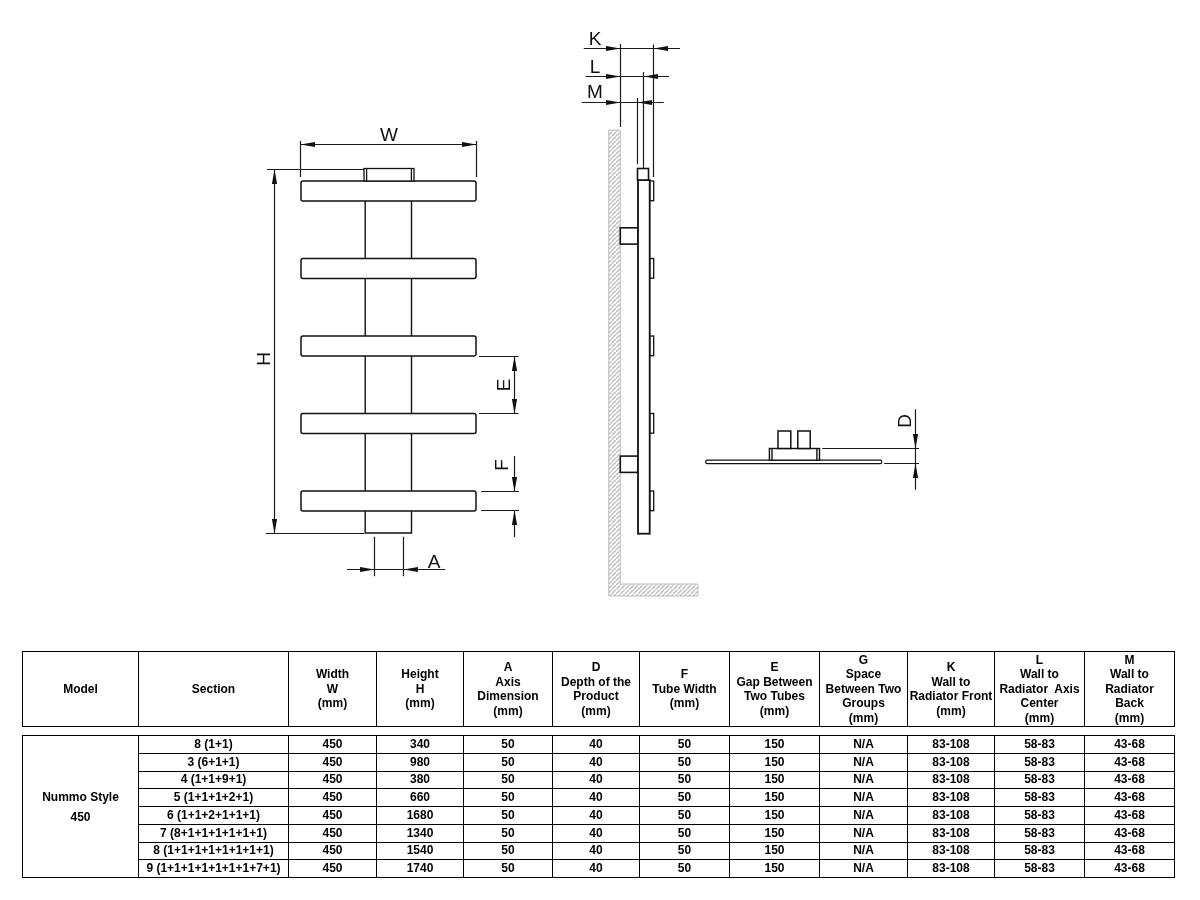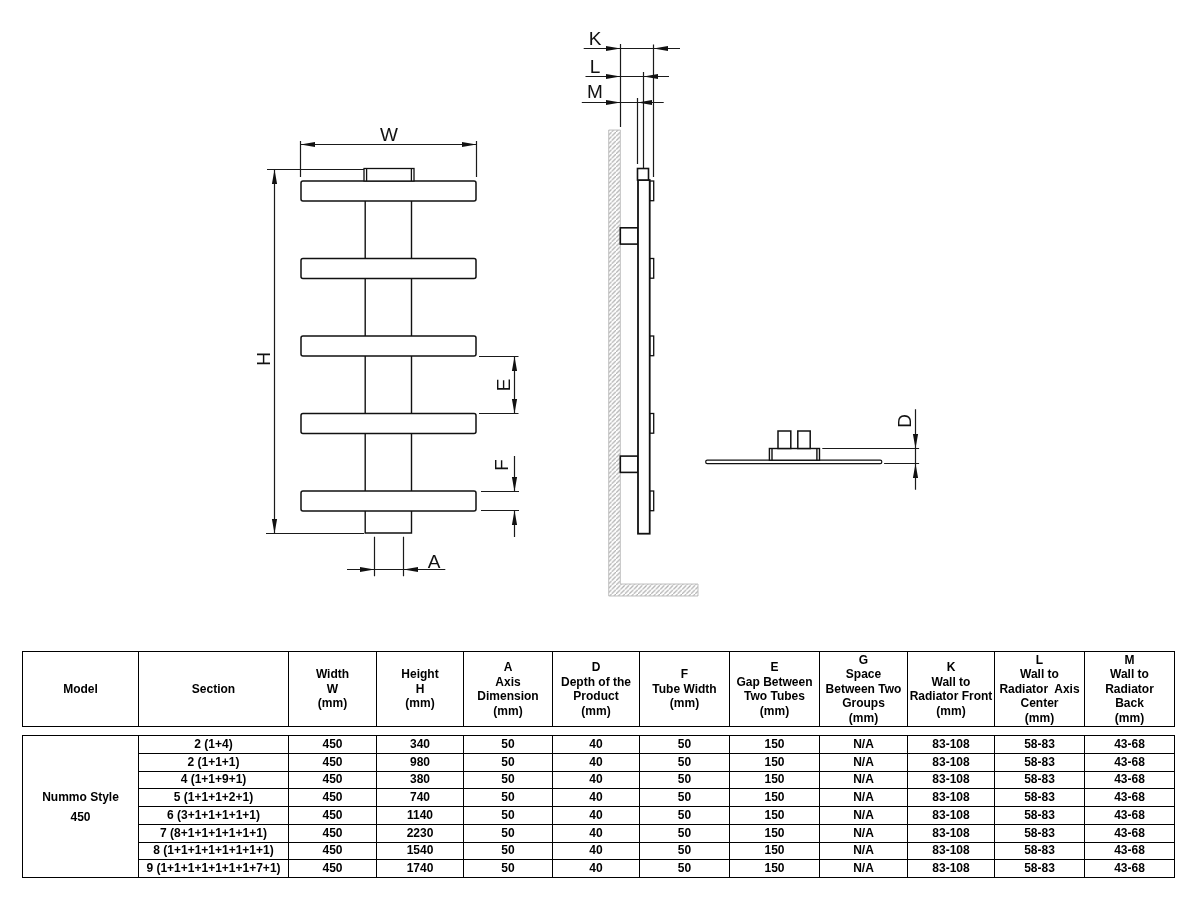--- a/index.html
+++ b/index.html
@@ -179,34 +179,34 @@
       <col style="width:90px">
       <col style="width:90px">
       <col style="width:88px">
       <col style="width:87px">
       <col style="width:90px">
       <col style="width:90px">
     </colgroup>
 <tbody>
       <tr>
         <td rowspan="8" style="line-height:20px;">Nummo Style<br>450</td>
-<td>2 (1+4)</td>
+<td>8 (1+1)</td>
         <td>450</td>
         <td>340</td>
         <td>50</td>
         <td>40</td>
         <td>50</td>
         <td>150</td>
         <td>N/A</td>
         <td>83-108</td>
         <td>58-83</td>
         <td>43-68</td>
       </tr>
 <tr>
-        <td>2 (1+1+1)</td>
+        <td>3 (6+1+1)</td>
         <td>450</td>
         <td>980</td>
         <td>50</td>
         <td>40</td>
         <td>50</td>
         <td>150</td>
         <td>N/A</td>
         <td>83-108</td>
         <td>58-83</td>
         <td>43-68</td>
@@ -220,47 +220,47 @@
         <td>50</td>
         <td>150</td>
         <td>N/A</td>
         <td>83-108</td>
         <td>58-83</td>
         <td>43-68</td>
       </tr>
 <tr>
         <td>5 (1+1+1+2+1)</td>
         <td>450</td>
-        <td>740</td>
-        <td>50</td>
-        <td>40</td>
-        <td>50</td>
-        <td>150</td>
-        <td>N/A</td>
-        <td>83-108</td>
-        <td>58-83</td>
-        <td>43-68</td>
-      </tr>
-<tr>
-        <td>6 (3+1+1+1+1+1)</td>
-        <td>450</td>
-        <td>1140</td>
+        <td>660</td>
+        <td>50</td>
+        <td>40</td>
+        <td>50</td>
+        <td>150</td>
+        <td>N/A</td>
+        <td>83-108</td>
+        <td>58-83</td>
+        <td>43-68</td>
+      </tr>
+<tr>
+        <td>6 (1+1+2+1+1+1)</td>
+        <td>450</td>
+        <td>1680</td>
         <td>50</td>
         <td>40</td>
         <td>50</td>
         <td>150</td>
         <td>N/A</td>
         <td>83-108</td>
         <td>58-83</td>
         <td>43-68</td>
       </tr>
 <tr>
         <td>7 (8+1+1+1+1+1+1)</td>
         <td>450</td>
-        <td>2230</td>
+        <td>1340</td>
         <td>50</td>
         <td>40</td>
         <td>50</td>
         <td>150</td>
         <td>N/A</td>
         <td>83-108</td>
         <td>58-83</td>
         <td>43-68</td>
       </tr>
 <tr>

